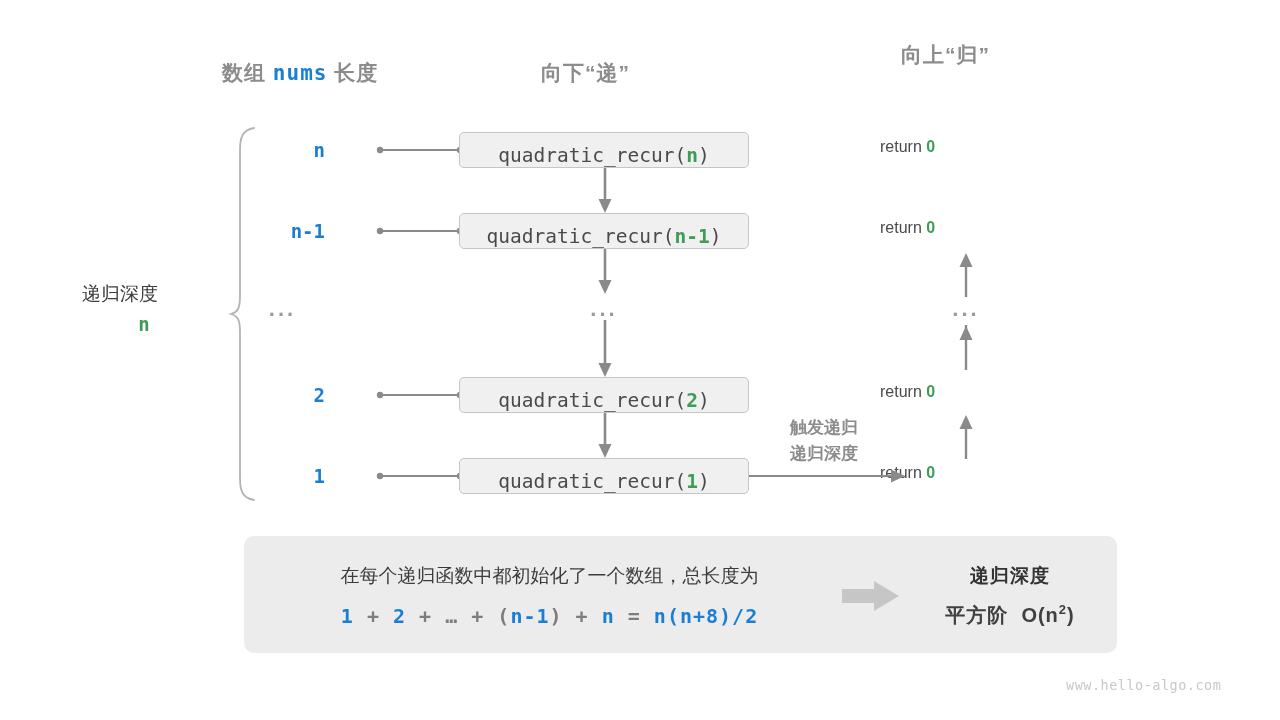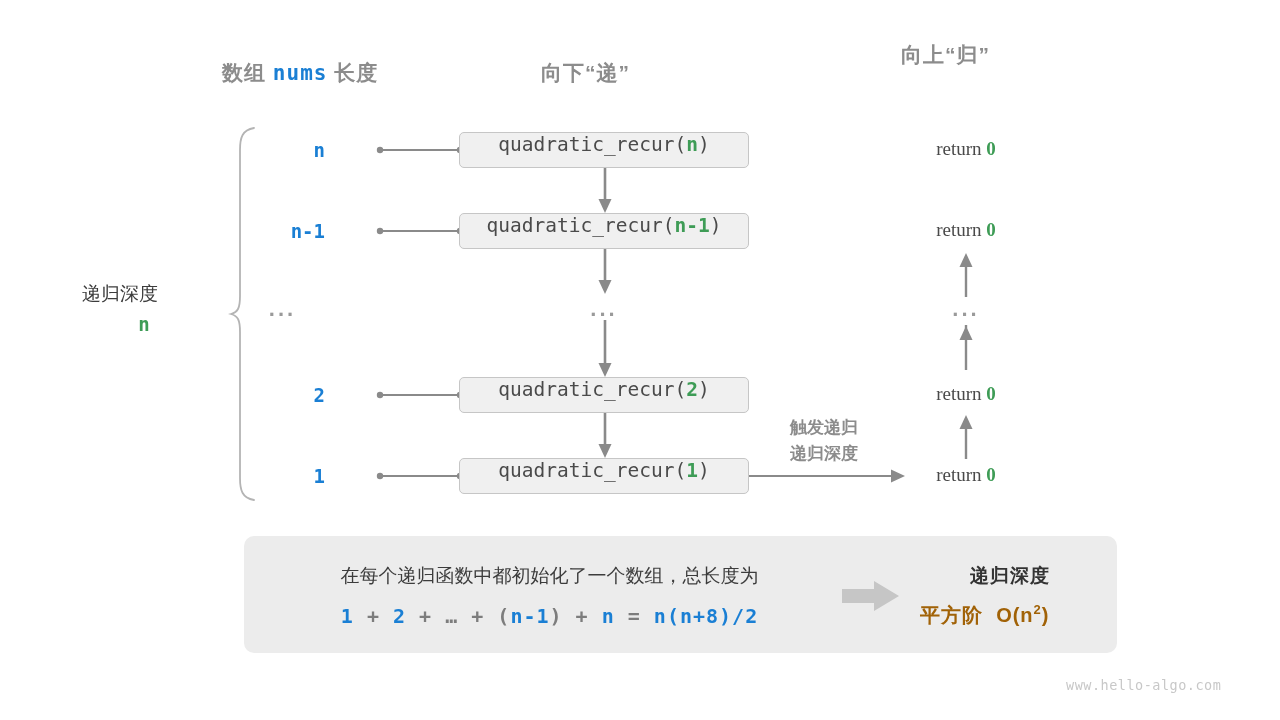--- a/index.html
+++ b/index.html
@@ -70,39 +70,39 @@
     font-family: "Liberation Sans", sans-serif;
   }
 
   
   .call-box {
     box-sizing: border-box;
     background: #f0f0f0;
     border: 1.4px solid #c6c6c6;
     border-radius: 5px;
     display: flex;
-    align-items: flex-start;
+    align-items: flex-end;
     justify-content: center;
     font-family: "DejaVu Sans Mono", monospace;
     font-size: 19.5px;
     color: #4a4a4a;
     white-space: nowrap;
   }
   .call-box .arg {
     color: #3e9c56;
     font-weight: bold;
   }
 
   
   .ret {
-    font-family: Liberation Serif, serif;
-    font-size: 19px;
+    font-family: Liberation Sans, sans-serif;
+    font-size: 16px;
     color: #4a4a4a;
     white-space: nowrap;
-    text-align: center;
+    text-align: left;
   }
   .ret .zero {
     color: #3e9c56;
     font-weight: bold;
   }
 
   
   .note {
     font-size: 17px;
     font-weight: bold;
@@ -140,21 +140,22 @@
     font-size: 19px;
     font-weight: bold;
     color: #333333;
     text-align: center;
     white-space: nowrap;
     letter-spacing: 1px;
   }
   .sum-value {
     font-size: 20px;
     font-weight: bold;
-    color: #a16207;
+    color: #404040;
+    text-align: center;
     white-space: nowrap;
     letter-spacing: 1px;
   }
   .sum-value sup { font-size: 13px; }
 
   .footer {
     font-family: "DejaVu Sans Mono", monospace;
     font-size: 13.5px;
     color: #c8c8c8;
     white-space: nowrap;

